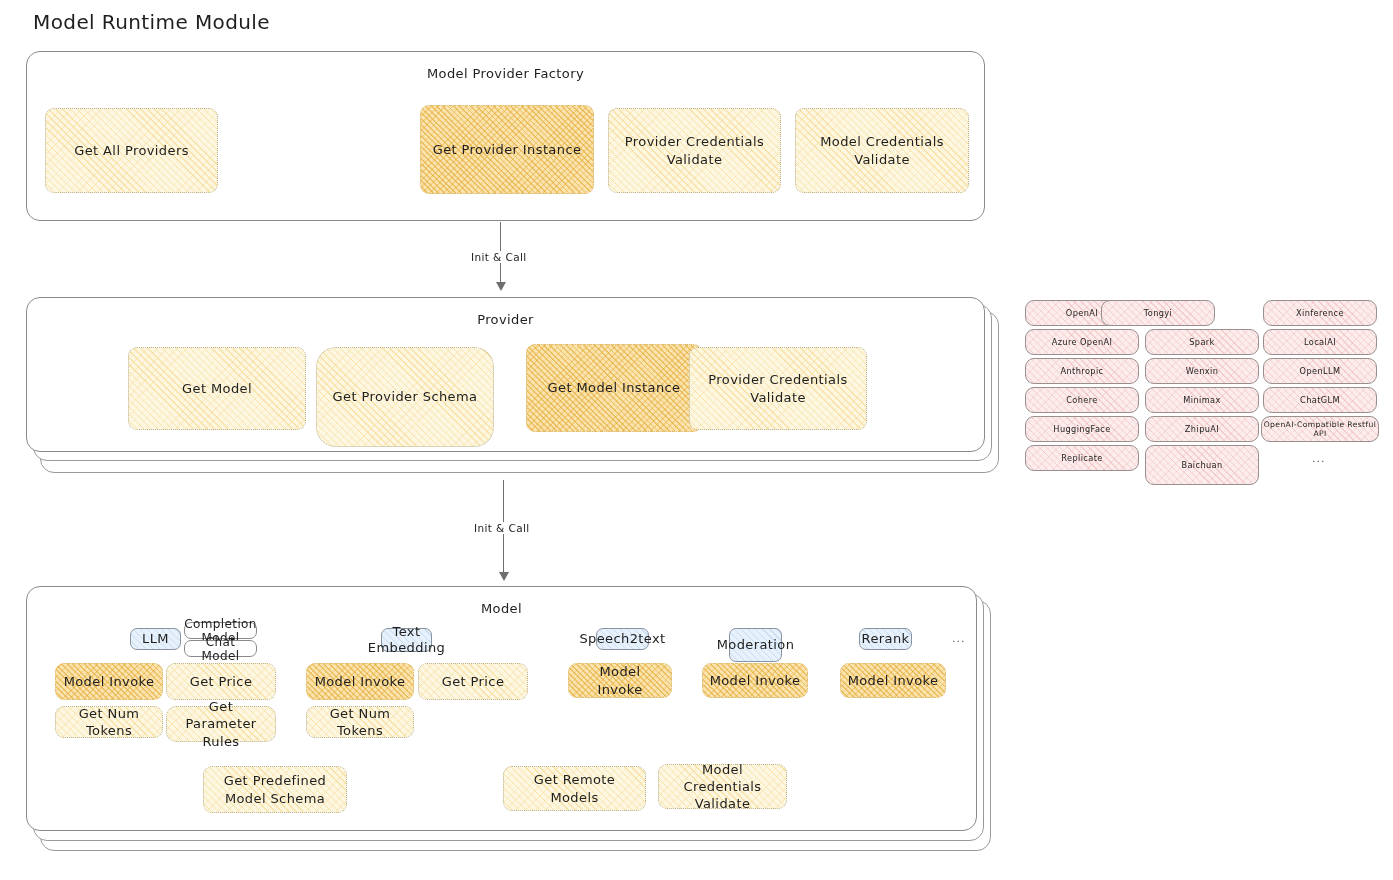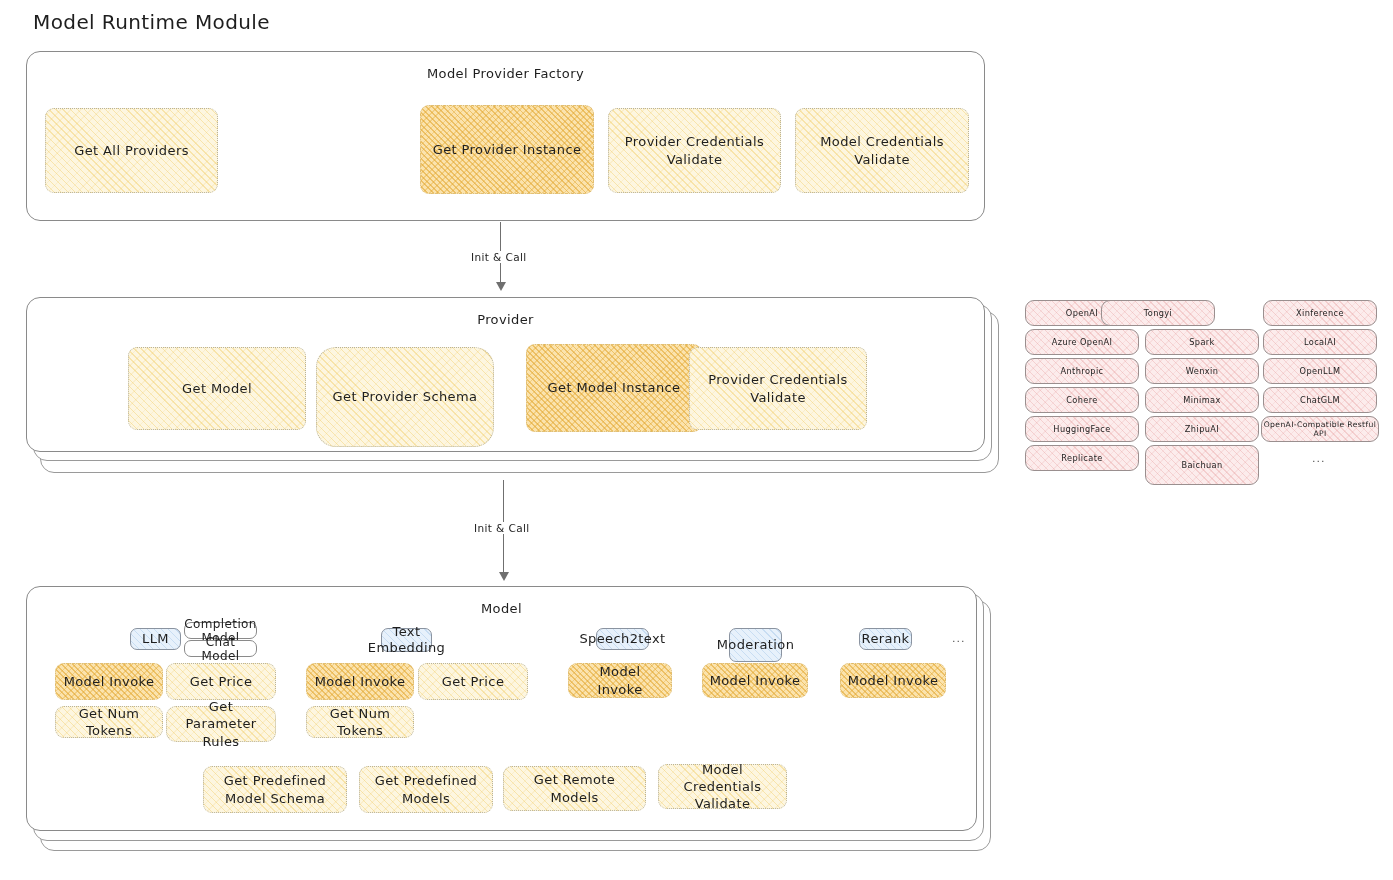--- a/index.html
+++ b/index.html
@@ -174,17 +174,16 @@
 
   <div class="node dark hand" style="left:306px; top:663px; width:108px; height:37px; z-index:4;">Model Invoke</div>
   <div class="node light hand" style="left:418px; top:663px; width:110px; height:37px; z-index:4;">Get Price</div>
   <div class="node light hand" style="left:306px; top:706px; width:108px; height:32px; z-index:4;">Get Num Tokens</div>
 
   <div class="node dark hand" style="left:568px; top:663px; width:104px; height:35px; z-index:4;">Model Invoke</div>
   <div class="node dark hand" style="left:702px; top:663px; width:106px; height:35px; z-index:4;">Model Invoke</div>
   <div class="node dark hand" style="left:840px; top:663px; width:106px; height:35px; z-index:4;">Model Invoke</div>
 
   <div class="node light hand" style="left:203px; top:766px; width:144px; height:47px; z-index:4;">Get Predefined Model Schema</div>
-  <div class="node light hand" style="left:359px; top:766px; width:134px; height:47px; z-index:4;">Get Predefined Models</div>
   <div class="node light hand" style="left:503px; top:766px; width:143px; height:45px; z-index:4;">Get Remote Models</div>
   <div class="node light hand" style="left:658px; top:764px; width:129px; height:45px; z-index:4;">Model Credentials Validate</div>
 
 </div>
 
 </body></html>

